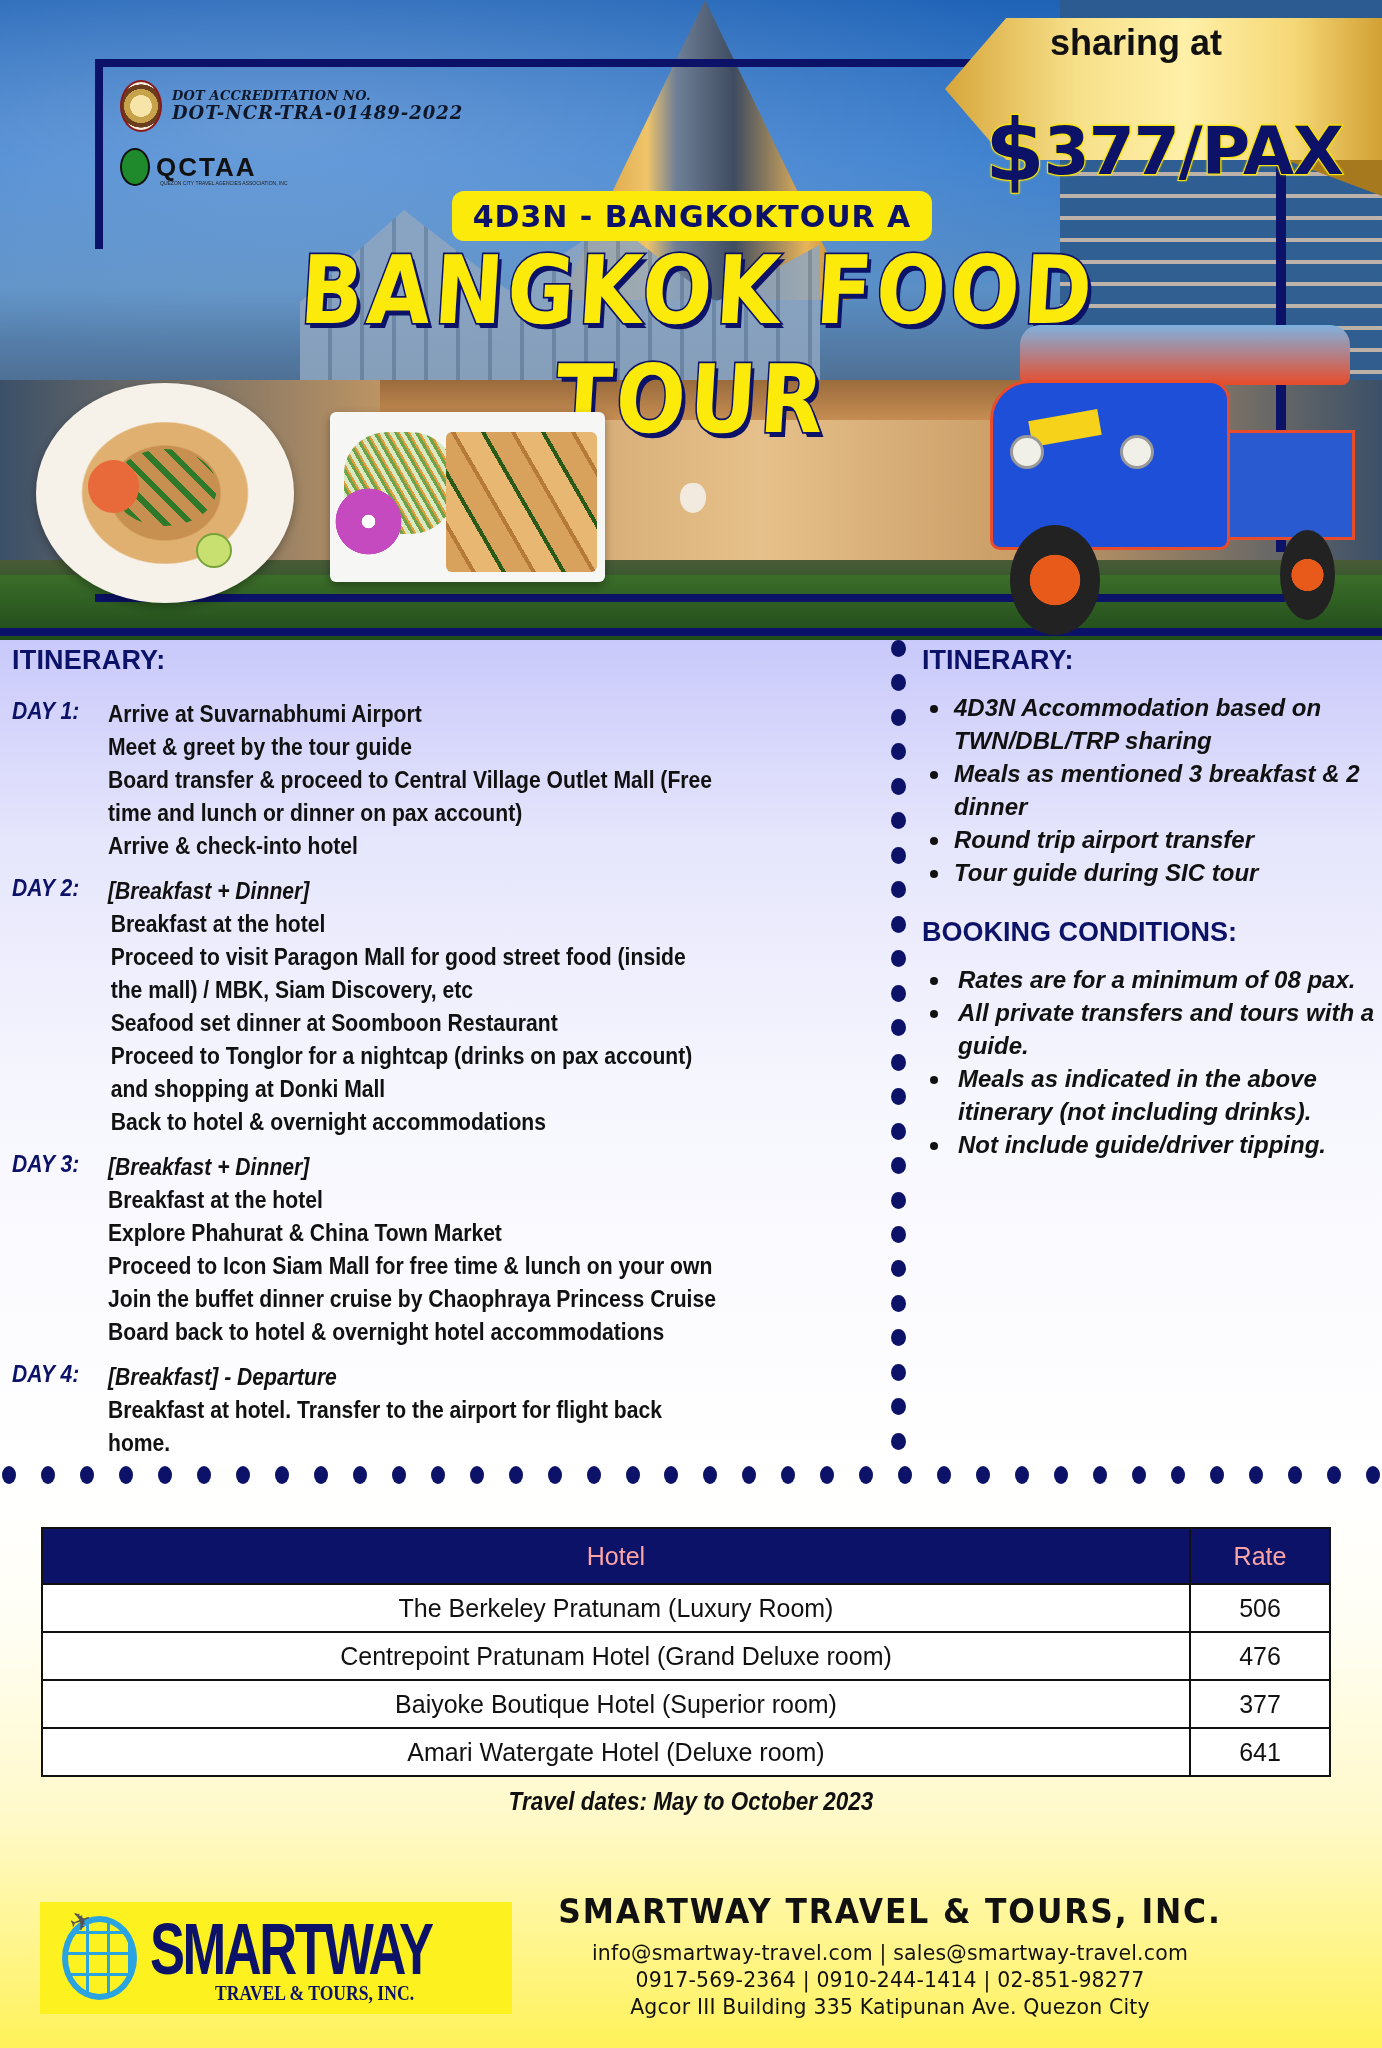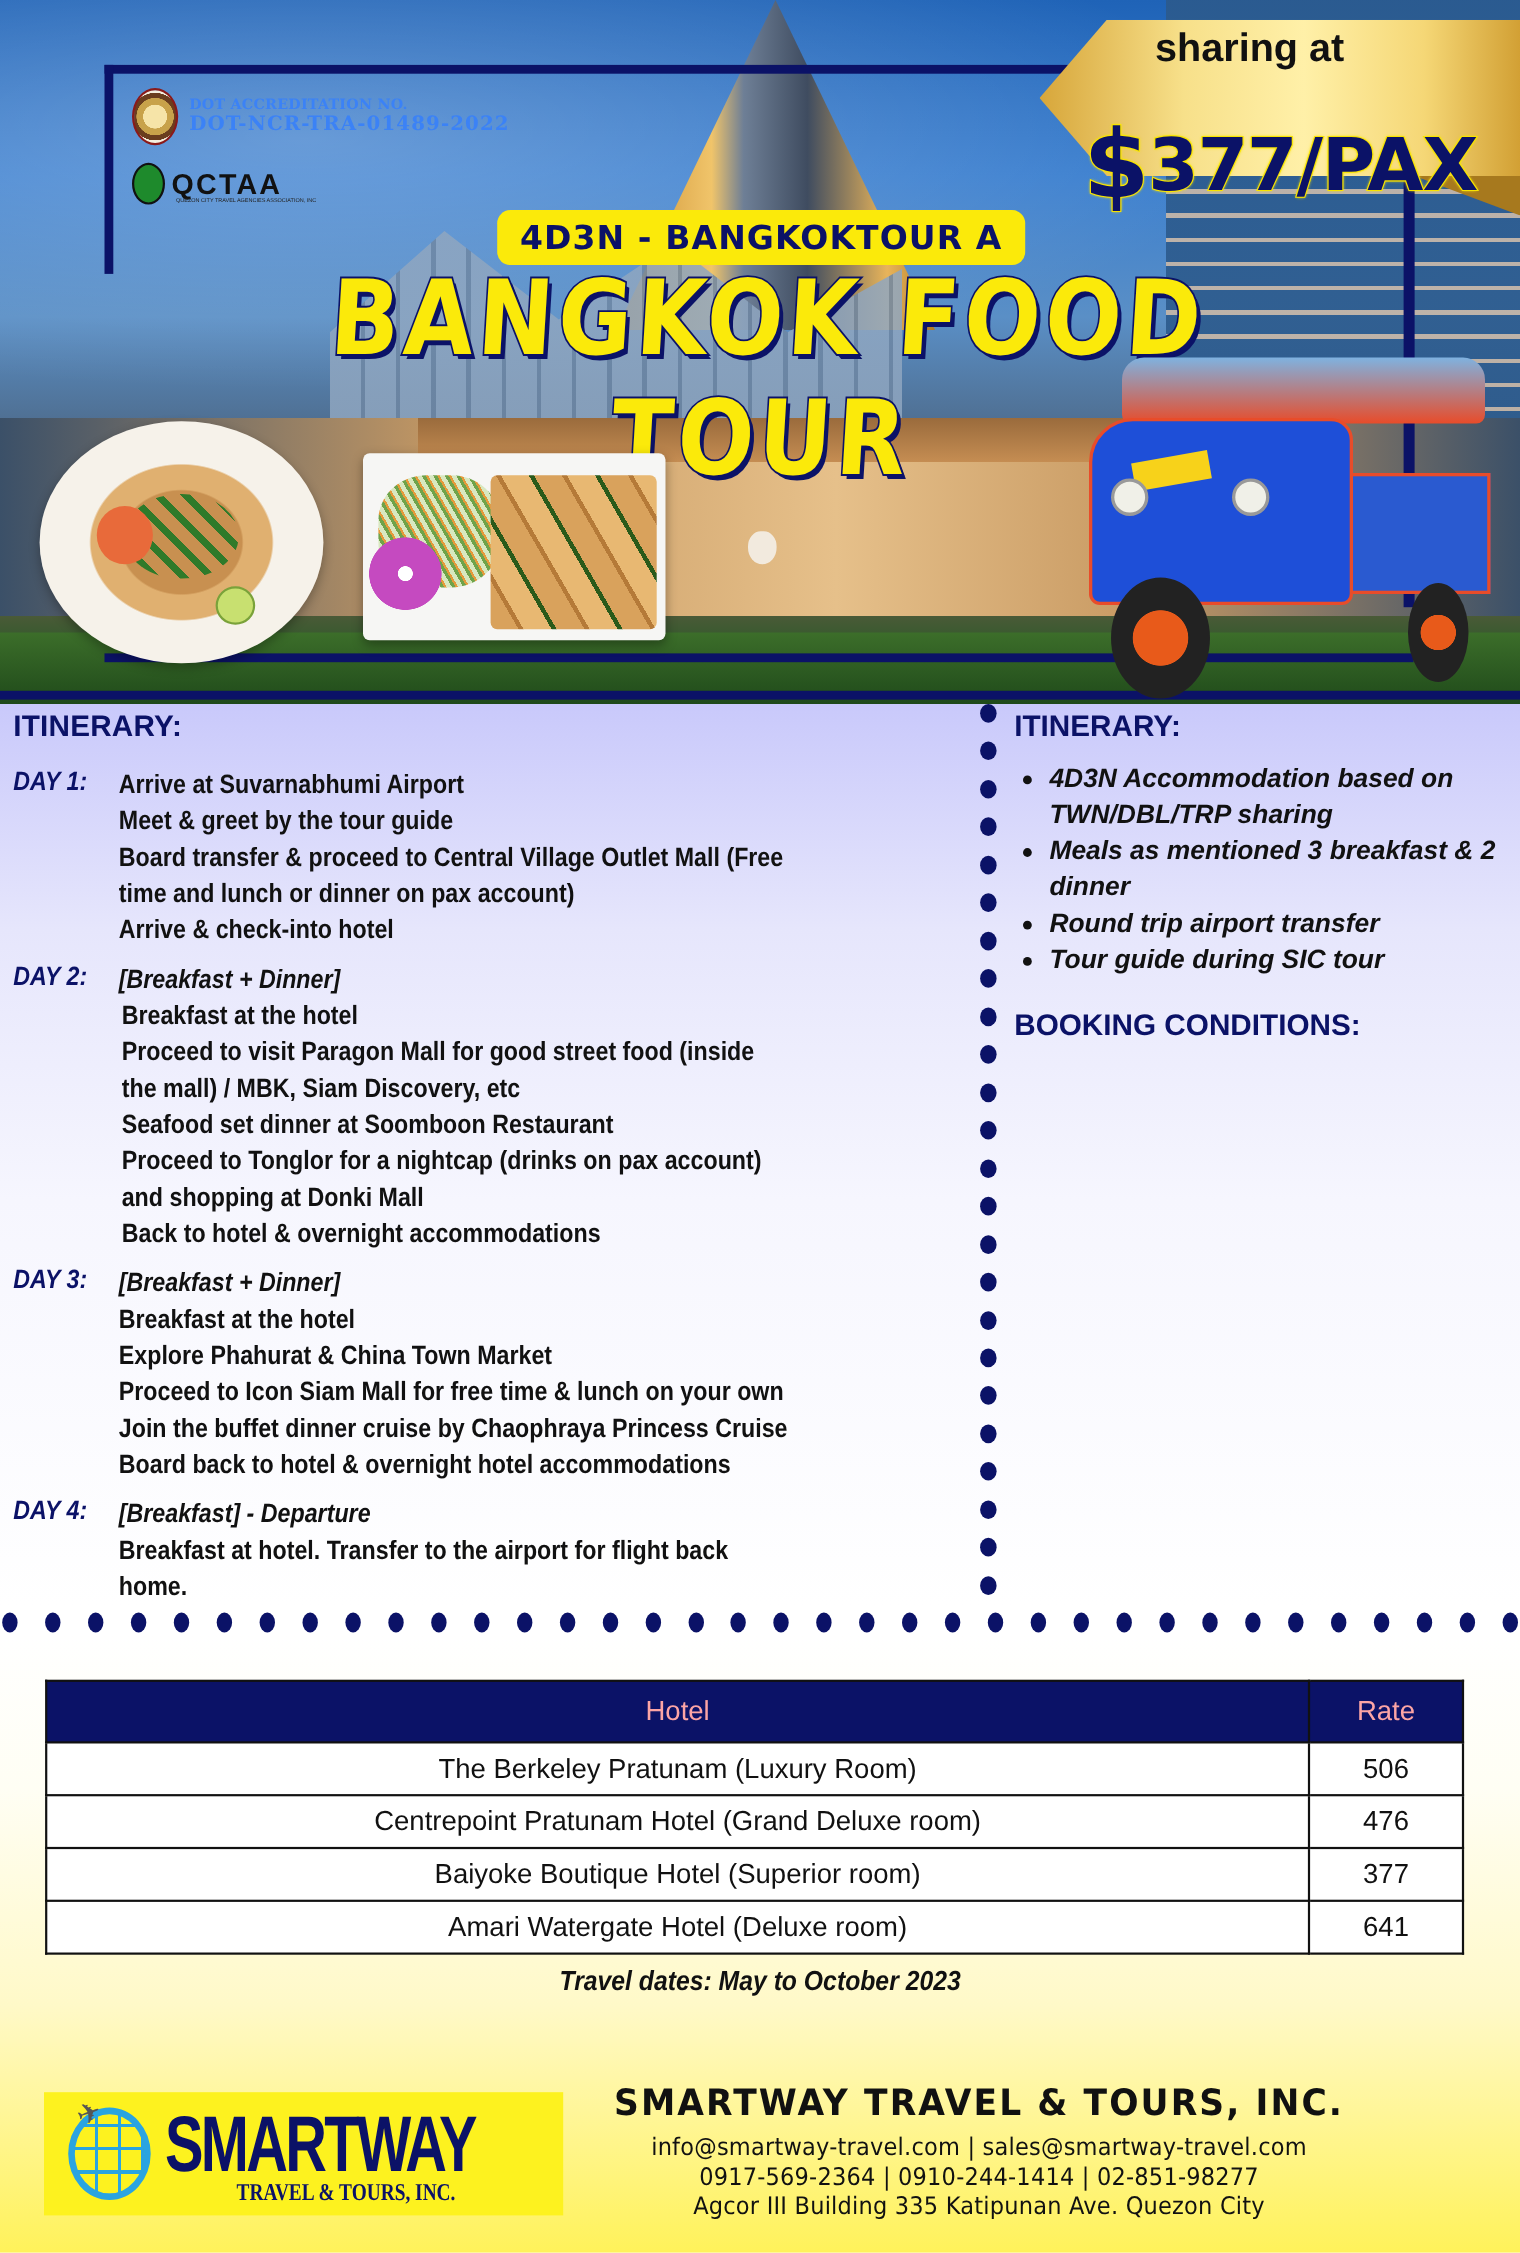--- a/index.html
+++ b/index.html
@@ -29,21 +29,21 @@
     background: linear-gradient(180deg, #3c6e2a, #1f4a1a); }
   .hero .bottom-bar { position:absolute; left:0; top:628px; width:1382px; height:8px; background:#0b1267; }
 
   .frame-top { position:absolute; left:95px; top:59px; width:910px; height:8px; background:#0b1267; }
   .frame-left { position:absolute; left:95px; top:59px; width:8px; height:190px; background:#0b1267; }
   .frame-right { position:absolute; left:1276px; top:130px; width:10px; height:422px; background:#0b1267; }
   .frame-inner-bottom { position:absolute; left:95px; top:594px; width:1190px; height:8px; background:#0b1267; }
 
   .accred { position:absolute; left:120px; top:80px; display:flex; align-items:center; gap:10px; }
   .dot-seal { width:42px; height:52px; border-radius:50%; background: radial-gradient(circle, #f6e4a8 0 35%, #c8a24a 36% 55%, #6a3d1e 56% 70%, #f5f0e0 71%); border:2px solid #8a1a1a; }
-  .accred-text { font-family:"DejaVu Serif", serif; color:#3b82f6; line-height:1.1; }
+  .accred-text { font-family:"DejaVu Serif", serif; color:#0f172a; line-height:1.1;font-style:italic; }
   .accred-label { font-size:13px; font-weight:bold; letter-spacing:0.2px; }
   .accred-no { font-size:18px; font-weight:bold; letter-spacing:1px; }
   .qctaa { position:absolute; left:120px; top:148px; display:flex; align-items:center; gap:6px; }
   .qctaa-logo { width:30px; height:38px; border-radius:50%; background:#1e8a2c; border:2px solid #111; }
   .qctaa-text { font-size:26px; font-weight:bold; color:#111; letter-spacing:2px; }
   .qctaa-sub { position:absolute; left:40px; top:32px; font-size:5px; color:#222; white-space:nowrap; }
 
   .price-tag { position:absolute; left:945px; top:18px; width:437px; height:142px;
     background: linear-gradient(90deg, #d7a63a 0%, #f7e08a 30%, #fff0a8 55%, #f5d776 80%, #d2a034 100%);
     clip-path: polygon(14% 0, 100% 0, 100% 100%, 14% 100%, 0 50%); }
@@ -266,20 +266,26 @@
   <ul class="blist" style="margin-top:15px; width:440px;">
     <li>4D3N Accommodation based on TWN/DBL/TRP sharing</li>
     <li>Meals as mentioned 3 breakfast &amp; 2 dinner</li>
     <li>Round trip airport transfer</li>
     <li>Tour guide during SIC tour</li>
   </ul>
 </div>
 
 <div class="side" style="top:917px">
   <div class="side-h">BOOKING CONDITIONS:</div>
+  <ul class="blist" style="margin-top:15px; width:455px;">
+    <li style="padding-left:36px">Rates are for a minimum of 08 pax.</li>
+    <li style="padding-left:36px">All private transfers and tours with a guide.</li>
+    <li style="padding-left:36px">Meals as indicated in the above itinerary (not including drinks).</li>
+    <li style="padding-left:36px">Not include guide/driver tipping.</li>
+  </ul>
 </div>
 
 <div class="lower"></div>
 
 <div class="hdots">
   <span></span>
     <span></span>
     <span></span>
     <span></span>
     <span></span>

